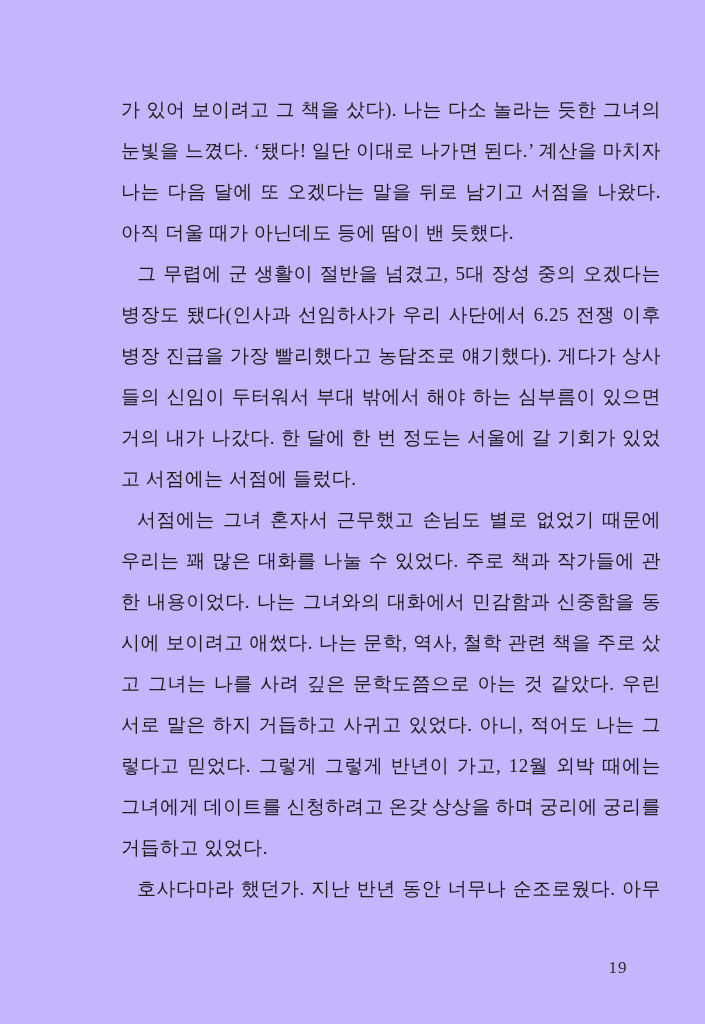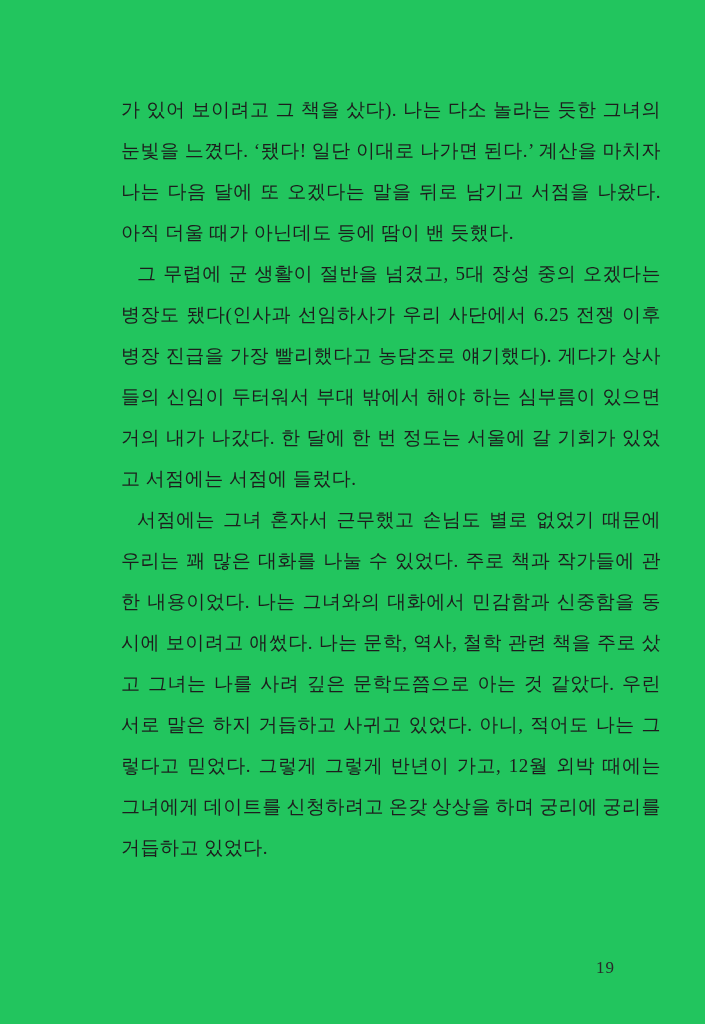--- a/index.html
+++ b/index.html
@@ -13,21 +13,21 @@
     overflow: hidden;
     position: relative;
     font-family: "Liberation Serif", "DejaVu Serif", serif;
   }
   .page {
     position: absolute;
     left: 0;
     top: 0;
     width: 705px;
     height: 1024px;
-    background: #22c55e;
+    background: #c4b5fd;
   }
   .text-block {
     position: absolute;
     left: 121px;
     top: 89px;
     width: 540px;
     color: #1d1d1d;
     font-size: 19px;
     line-height: 41px;
     letter-spacing: 0.5px;
@@ -47,20 +47,21 @@
     word-spacing: normal;
   }
   .line.ind {
     text-indent: 16px;
   }
   .page-number {
     position: absolute;
     left: 596px;
     top: 956px;
     width: 44px;
+    text-align: center;
     color: #2a2a2a;
     font-size: 17px;
     line-height: 24px;
     letter-spacing: 1px;
     font-family: "Liberation Serif", "DejaVu Serif", serif;
   }
 </style>
 </head>
 <body>
 
@@ -79,17 +80,18 @@
     <div class="line end">고 서점에는 서점에 들렀다.</div>
     <div class="line ind">서점에는 그녀 혼자서 근무했고 손님도 별로 없었기 때문에</div>
     <div class="line">우리는 꽤 많은 대화를 나눌 수 있었다. 주로 책과 작가들에 관</div>
     <div class="line">한 내용이었다. 나는 그녀와의 대화에서 민감함과 신중함을 동</div>
     <div class="line">시에 보이려고 애썼다. 나는 문학, 역사, 철학 관련 책을 주로 샀</div>
     <div class="line">고 그녀는 나를 사려 깊은 문학도쯤으로 아는 것 같았다. 우린</div>
     <div class="line">서로 말은 하지 거듭하고 사귀고 있었다. 아니, 적어도 나는 그</div>
     <div class="line">렇다고 믿었다. 그렇게 그렇게 반년이 가고, 12월 외박 때에는</div>
     <div class="line">그녀에게 데이트를 신청하려고 온갖 상상을 하며 궁리에 궁리를</div>
     <div class="line end">거듭하고 있었다.</div>
+    <div class="line ind">호사다마라 했던가. 지난 반년 동안 너무나 순조로웠다. 아무</div>
   </div>
 
   <div class="page-number">19</div>
 
 </div>
 
 </body></html>

